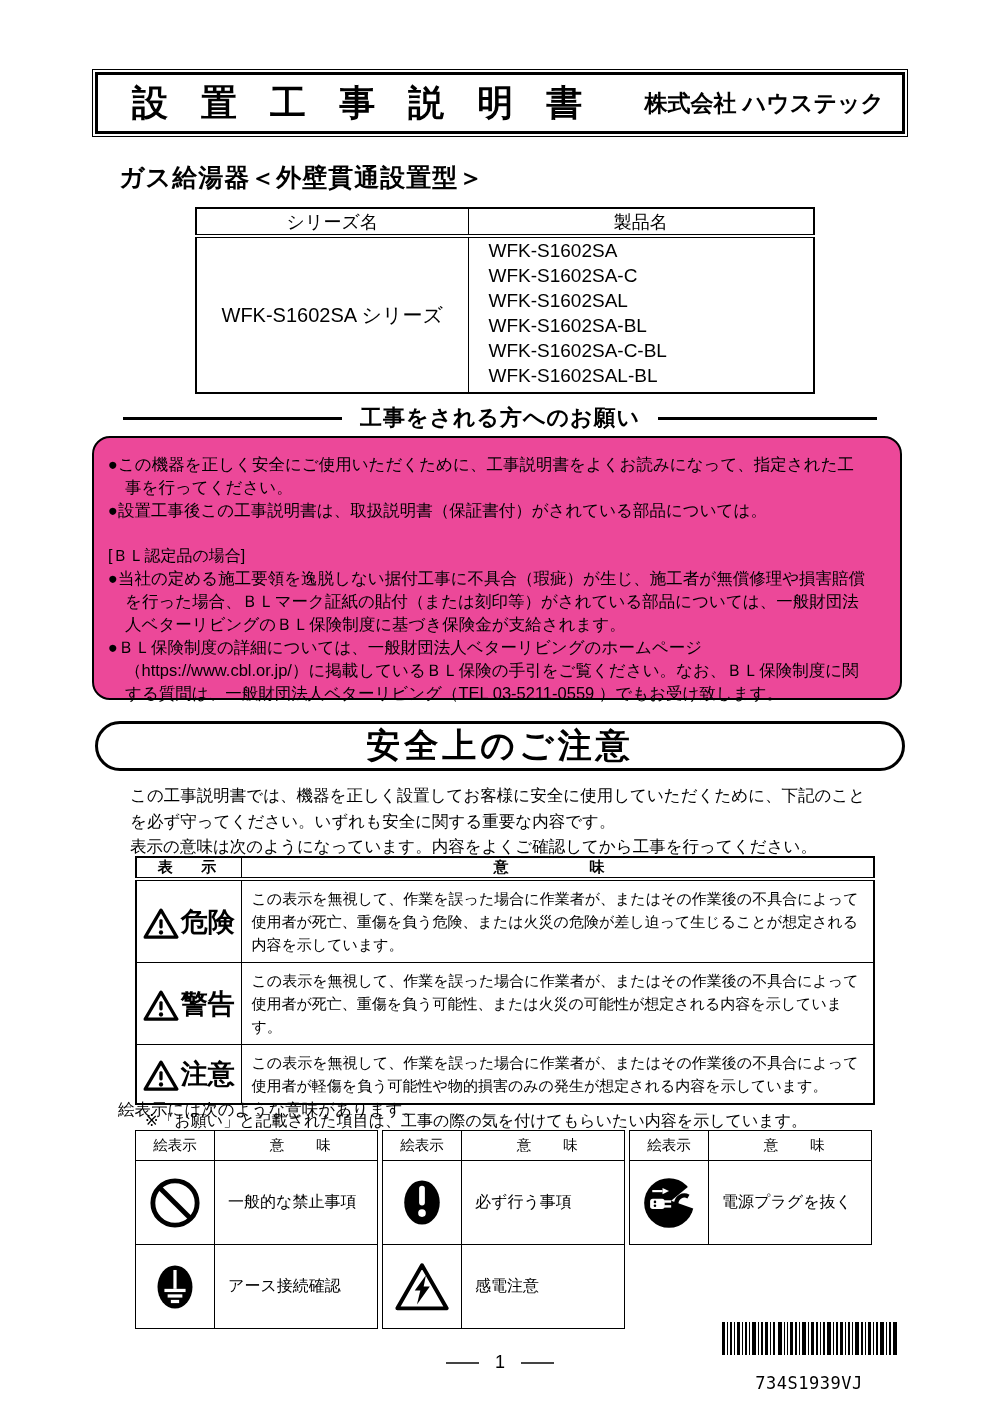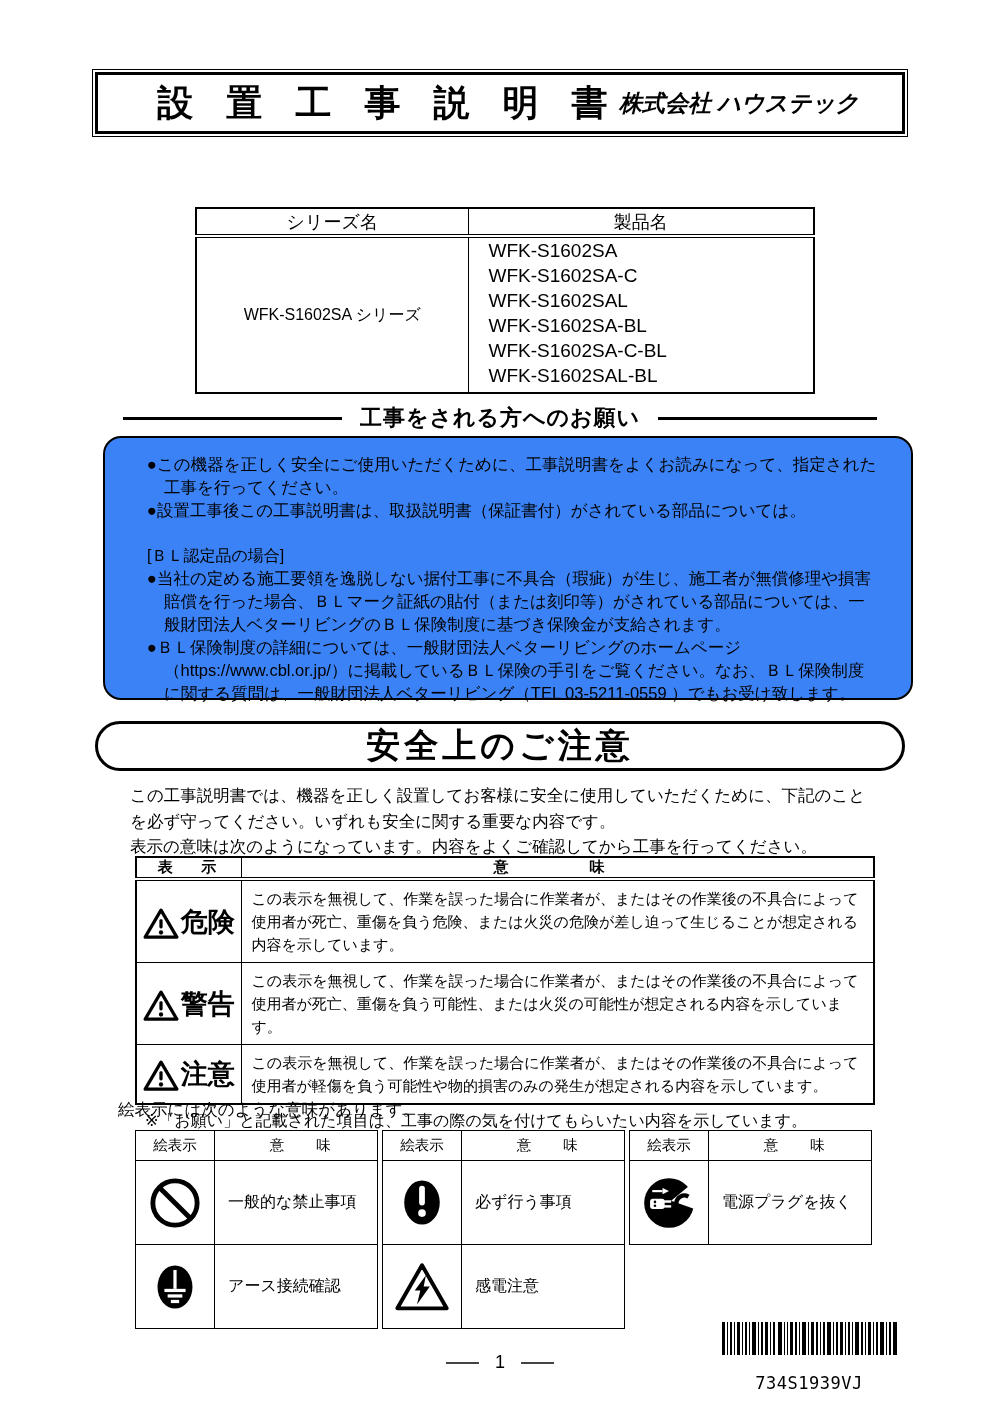--- a/index.html
+++ b/index.html
@@ -7,53 +7,53 @@
   .page {
     position:relative; width:1000px; height:1415px; margin:0 auto;
     background:#ffffff; color:#000;
     font-family:"Liberation Sans","DejaVu Sans",sans-serif;
   }
 
   
   .header-box {
     position:absolute; left:95px; top:72px; width:810px; height:62px;
     border:3px solid #000; outline:1px solid #000; outline-offset:2px;
-    display:flex; align-items:center; justify-content:center;
+    display:flex; align-items:center; justify-content:space-between;
     padding:0 18px 0 34px; background:#fff;
   }
   .doc-title { font-size:36px; font-weight:bold; letter-spacing:0.32em; white-space:nowrap; }
-  .company   { font-size:23px; font-weight:bold; white-space:nowrap;font-style:italic; }
+  .company   { font-size:23px; font-weight:bold; white-space:nowrap; }
 
   
   .product-heading { position:absolute; left:119px; top:161px; font-size:25px; font-weight:600; letter-spacing:1px; }
   .product-table {
     position:absolute; left:195px; top:207px; width:620px;
     border-collapse:collapse; border:2px solid #000;
   }
   .product-table th {
     border:1.5px solid #000; border-bottom:4px double #000;
     font-size:18px; font-weight:normal; height:28px; text-align:center;
   }
   .product-table td { border:1.5px solid #000; }
   .pt-col1 { width:272px; }
-  .series-cell { text-align:center; font-size:16px; }
+  .series-cell { text-align:center; font-size:20px; }
   .models-cell { padding:0 0 4px 20px;border-radius:25px; }
   .models-cell div { font-size:19px; line-height:25px; }
 
   
   .request-title {
     position:absolute; left:95px; top:403px; width:810px; height:30px;
     display:flex; align-items:center; gap:18px; padding:0 28px;
   }
   .request-title .rule { flex:1; height:3px; background:#000; }
   .request-title .txt { font-size:22px; font-weight:bold; white-space:nowrap; letter-spacing:1px; }
   .request-box {
-    position:absolute; left:103px; top:436px; width:810px; height:264px;
-    border:2.5px solid #000; border-radius:18px; padding:15px 30px 0 42px;
-    background:#3b82f6;
+    position:absolute; left:92px; top:436px; width:810px; height:264px;
+    border:2.5px solid #000; border-radius:18px; padding:15px 30px 0 14px;
+    background:#ec4899;
   }
   .bullet { font-size:16.5px; line-height:23px; padding-left:17px; text-indent:-17px; }
   .bl-gap { height:22px; }
   .bl-heading { font-size:16px; line-height:23px; }
 
   
   .safety-pill {
     position:absolute; left:95px; top:721px; width:810px; height:50px;
     border:3px solid #000; border-radius:26px;
     display:flex; align-items:center; justify-content:center;
@@ -109,20 +109,21 @@
 </head>
 <body>
 
 <div class="page">
 
   <div class="header-box">
     <div class="doc-title">設 置 工 事 説 明 書</div>
     <div class="company">株式会社 ハウステック</div>
   </div>
 
+  <div class="product-heading">ガス給湯器＜外壁貫通設置型＞</div>
 
   <table class="product-table">
     <tbody>
         <tr>
       <th class="pt-col1">シリーズ名</th>
       <th>製品名</th>
     </tr>
     <tr>
       <td class="series-cell">WFK-S1602SA シリーズ</td>
       <td class="models-cell">

